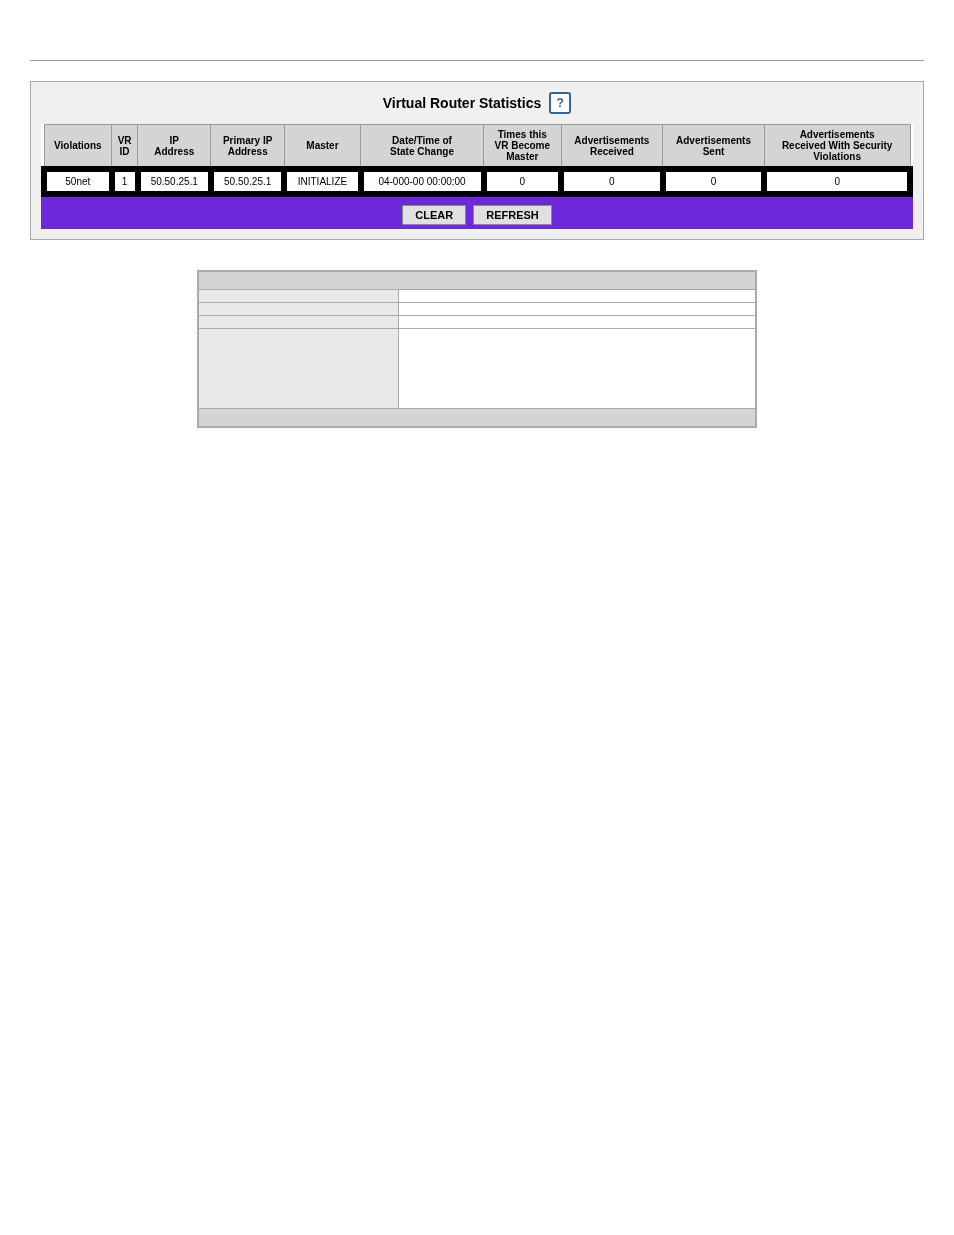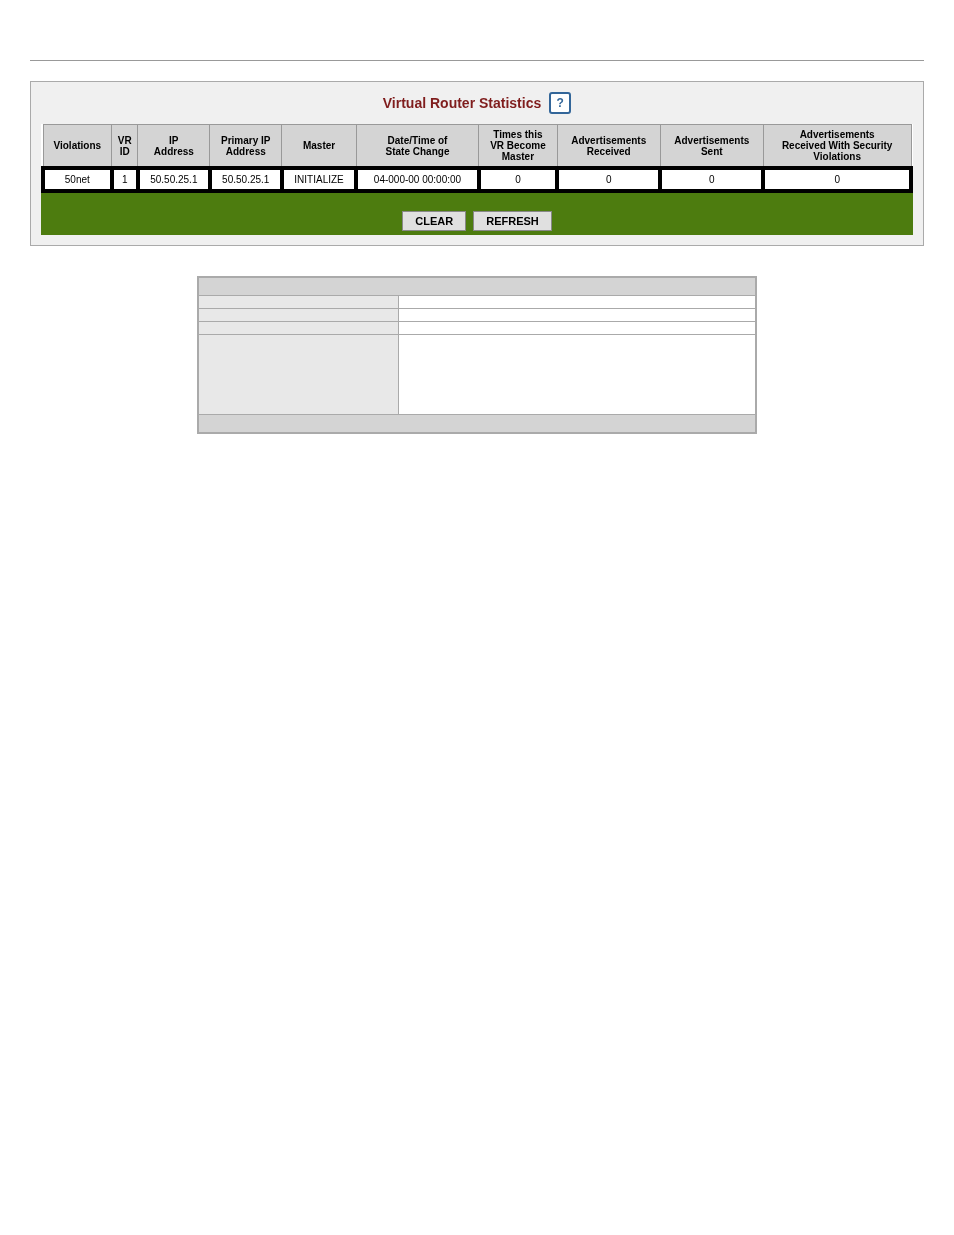--- a/index.html
+++ b/index.html
@@ -43,21 +43,21 @@
       margin-bottom: 10px;
       display: flex;
       align-items: center;
       justify-content: center;
       gap: 8px;
     }
 
     .panel-title {
       font-size: 14px;
       font-weight: bold;
-      color: #7f1d1d;
+      color: #000000;
     }
 
     .help-icon {
       display: inline-flex;
       align-items: center;
       justify-content: center;
       width: 22px;
       height: 22px;
       border: 2px solid #336699;
       border-radius: 3px;
@@ -81,32 +81,32 @@
       background: #d4d4d4;
       border: 1px solid #999;
       padding: 4px 3px;
       text-align: center;
       font-weight: bold;
       font-size: 10px;
       vertical-align: middle;
     }
 
     .stats-table td {
-      border: 4px solid #000000;
+      border: 6px solid #000000;
       padding: 4px 3px;
       text-align: center;
       vertical-align: middle;
       background: #fff;
     }
 
     
     .button-row {
       text-align: center;
-      padding: 18px 0 4px 0;
-      background: #4d7c0f;
+      padding: 8px 0 4px 0;
+      background: #6d28d9;
     }
 
     .action-btn {
       padding: 3px 12px;
       font-size: 11px;
       font-weight: bold;
       border: 1px solid #888;
       background: #e0e0e0;
       cursor: pointer;
       margin: 0 2px;

